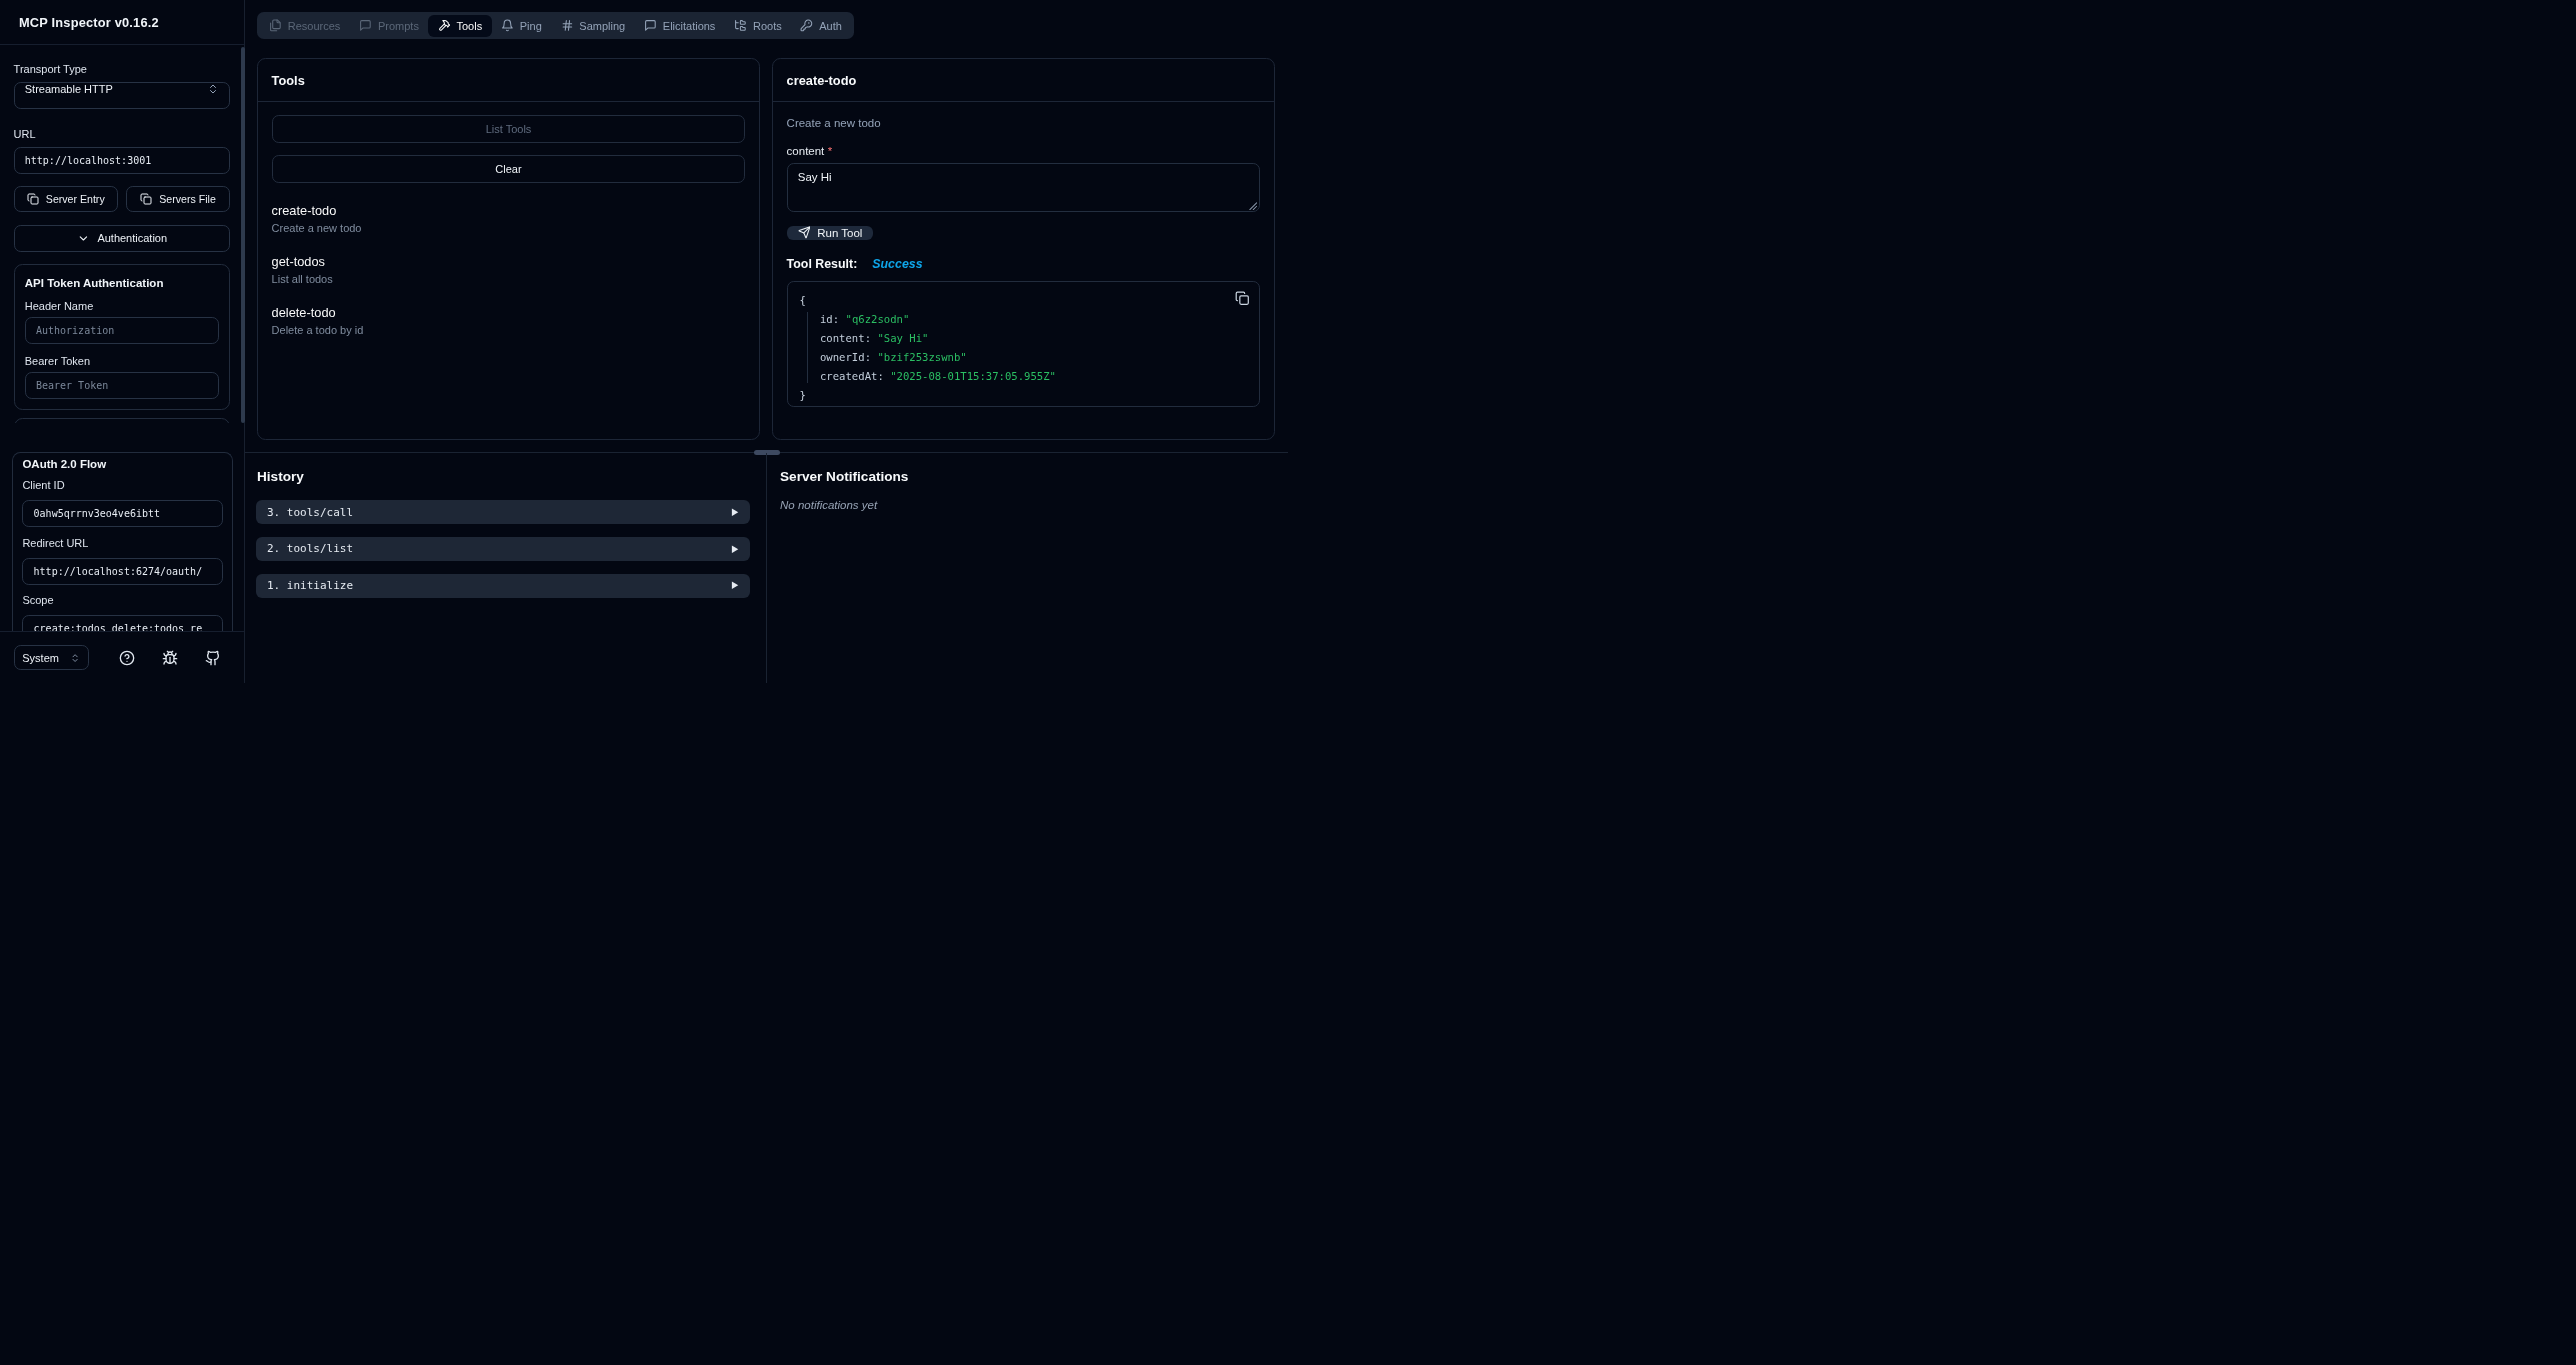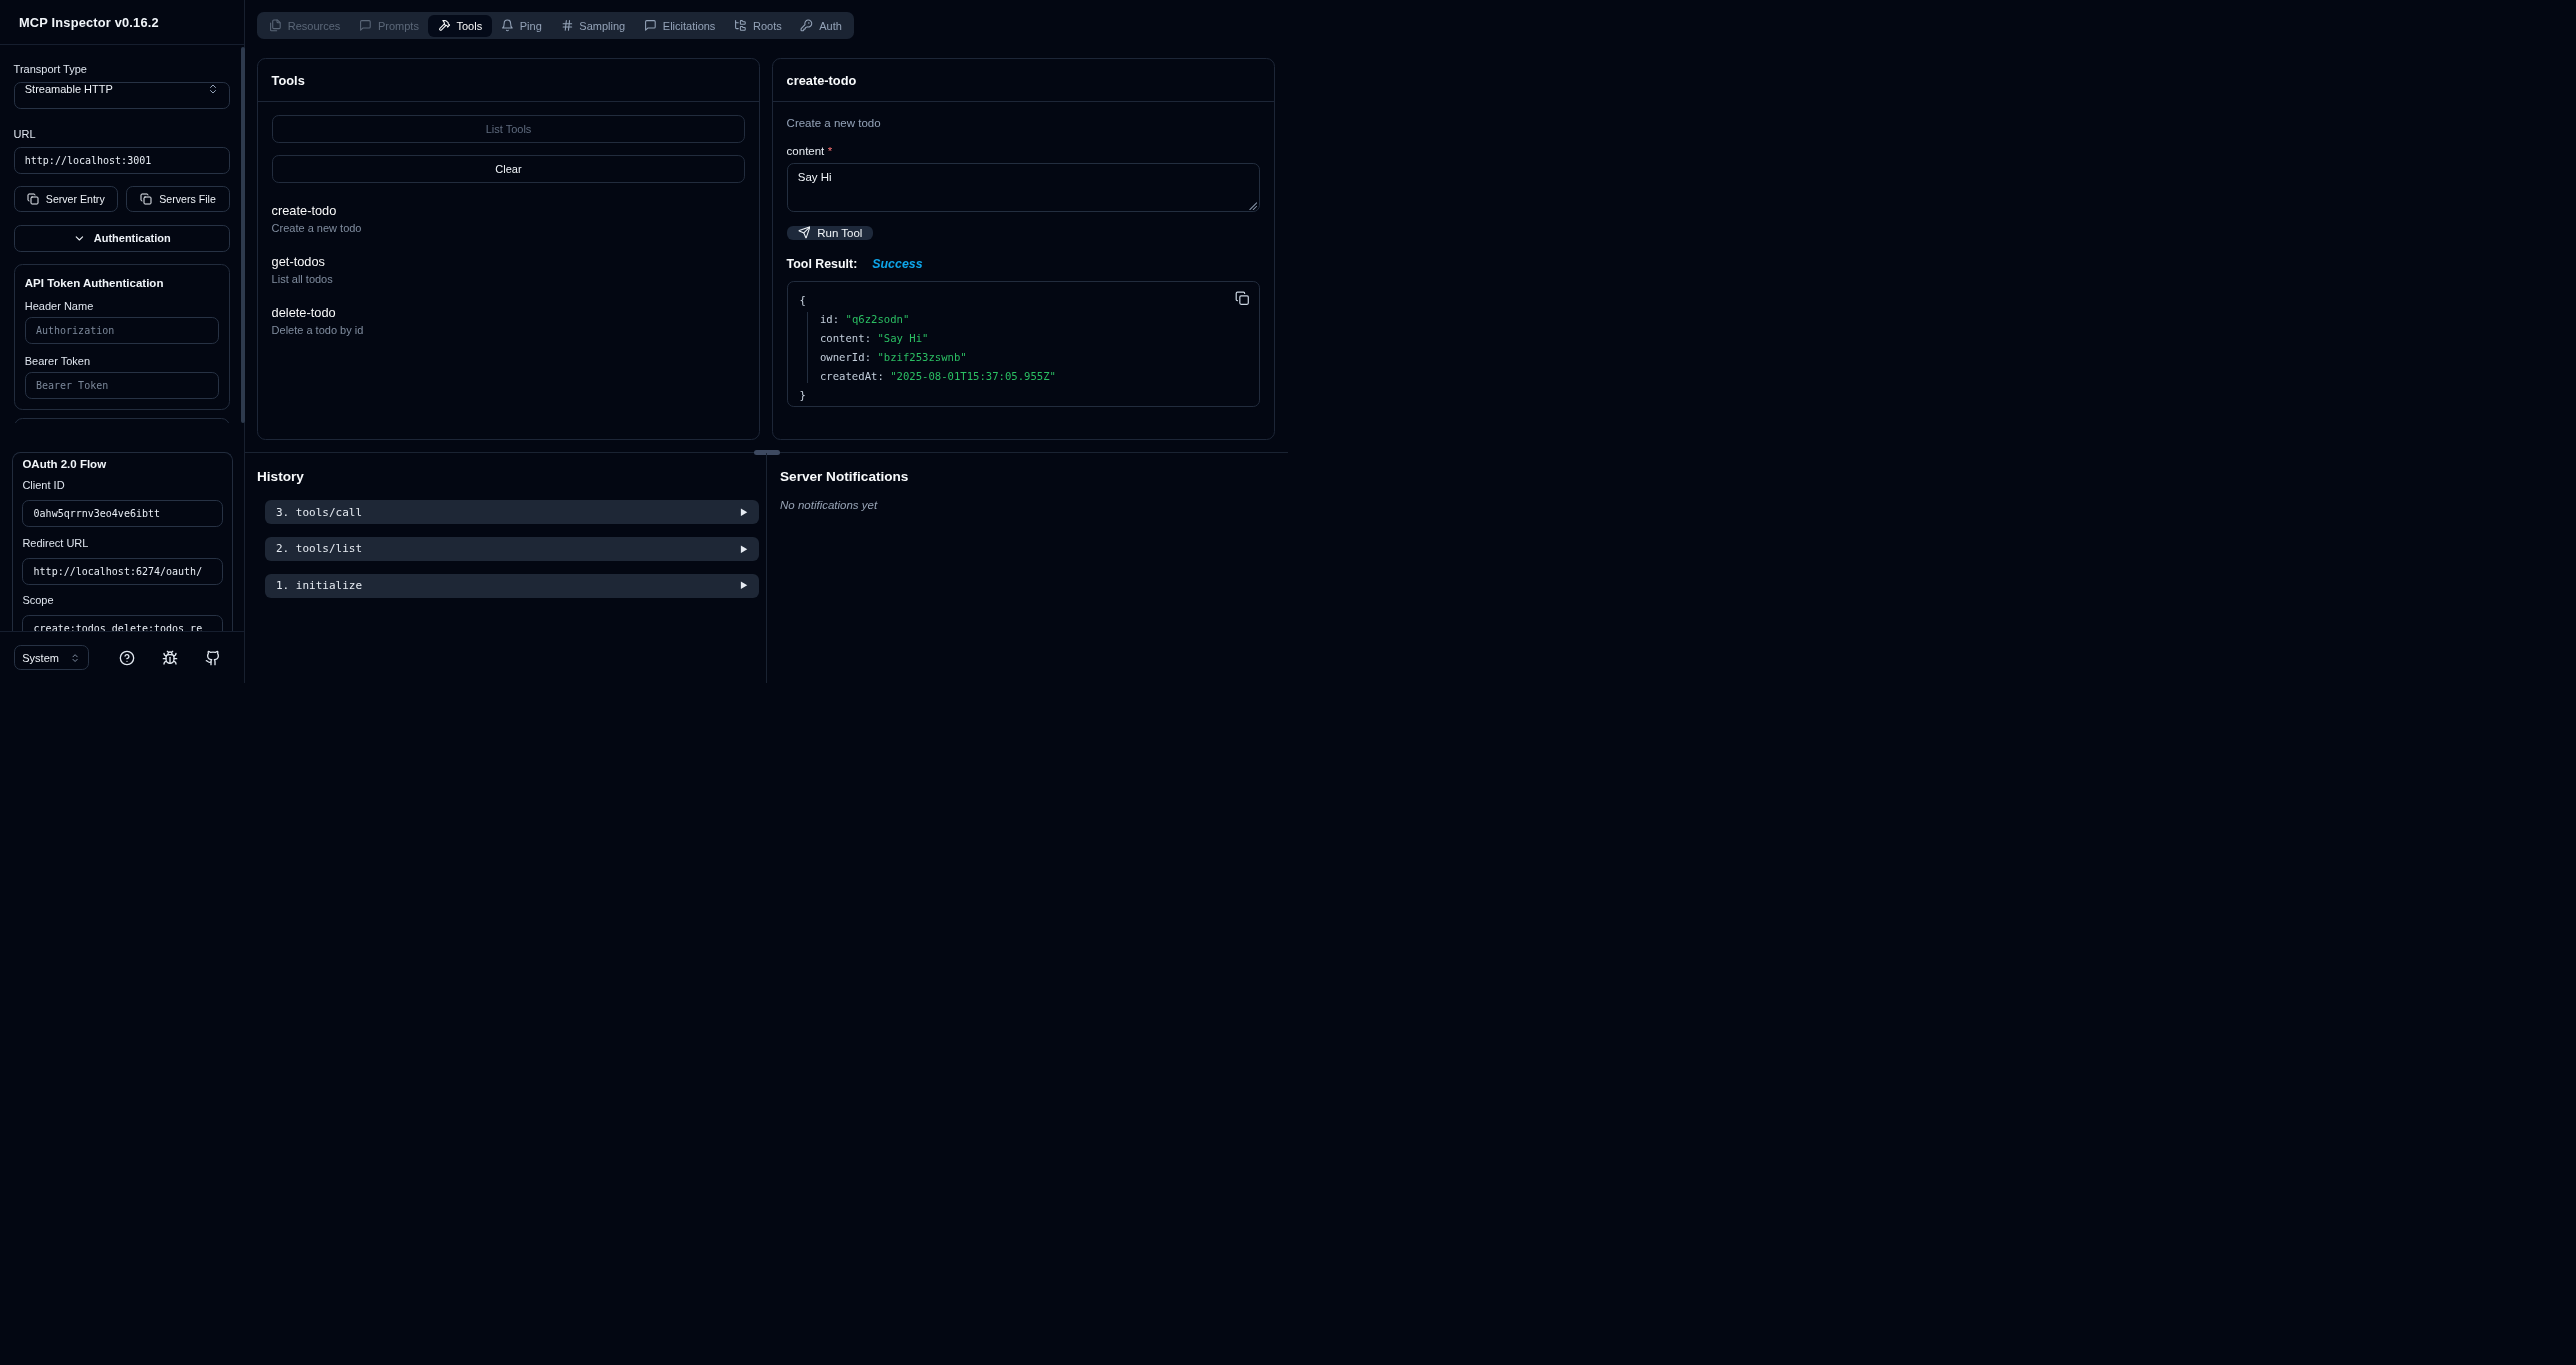--- a/index.html
+++ b/index.html
@@ -14,21 +14,21 @@
   .sb-title { height:45px; border-bottom:0.9px solid #161e2e; display:flex; align-items:center; padding-left:19px; font-size:12.8px; font-weight:700; color:#f1f5f9; letter-spacing:0.2px; }
   .sb-scroll { position:absolute; top:45px; left:0; right:0; height:378px; overflow:hidden; padding:0 13.6px; }
   .sb-label { font-size:11px; color:#dfe5ee; font-weight:500; }
   .mt21{margin-top:18px;} .mt22{margin-top:19px;} .mt8{margin-top:6.8px;} .mt15{margin-top:12.8px;} .mt14{margin-top:12px;} .mt13{margin-top:11px;} .mt11{margin-top:9.4px;} .mt6{margin-top:5.1px;} .mt5{margin-top:9px;}
   .field, .selectbox { width:100%; height:27px; border:0.9px solid #273244; border-radius:6.8px; background:transparent; display:flex; align-items:flex-start; padding:0 10.2px; font-size:11px; color:#eef2f7; }
   .selectbox { justify-content:space-between; cursor:pointer; }
   input.native { width:100%; height:27px; border:0.9px solid #273244; border-radius:6.8px; background:transparent; padding:0 10.2px; font-size:10px; color:#e8edf4; font-family:"DejaVu Sans Mono", monospace; outline:none; }
   input.native::placeholder { color:#7b8799; }
   .btn-row { display:flex; gap:7.7px; }
   .sb-btn { flex:1; height:25.6px; border:0.9px solid #273244; border-radius:6.8px; display:flex; align-items:center; justify-content:center; gap:6.8px; font-size:10.6px; font-weight:500; color:#eef2f7; cursor:pointer; background:transparent; }
-  .auth-pill { width:100%; height:27px; border:0.9px solid #273244; border-radius:6.8px; display:flex; align-items:center; justify-content:center; gap:7.7px; font-size:11px; font-weight:700; color:#eef2f7; cursor:pointer; }
+  .auth-pill { width:100%; height:27px; border:0.9px solid #273244; border-radius:6.8px; display:flex; align-items:center; justify-content:center; gap:7.7px; font-size:11px; font-weight:400; color:#eef2f7; cursor:pointer; }
   .sb-box { border:0.9px solid #222c3d; border-radius:8.5px; padding:12px 10.2px 10.2px 10.2px; }
   .sb-box-title { font-size:11.5px; font-weight:600; color:#f1f5f9; }
   .sb-box-partial { margin-top:7.7px; height:34px; border:0.9px solid #222c3d; border-radius:8.5px; }
   .oauth-box { position:absolute; top:452px; left:12px; width:221px; bottom:52px; border:0.9px solid #222c3d; border-bottom:none; border-radius:8.5px 8.5px 0 0; padding:5.1px 9.4px 0 9.4px; overflow:hidden; }
   .sb-footer { position:absolute; left:0; right:0; bottom:0; height:52px; border-top:0.9px solid #161e2e; }
   .theme-select { position:absolute; left:13.6px; top:12.8px; width:75px; height:25.6px; border:0.9px solid #273244; border-radius:6.8px; display:flex; align-items:center; justify-content:space-between; padding:0 7.7px; font-size:11px; color:#eef2f7; cursor:pointer; }
   .footer-icons { position:absolute; left:119px; top:18px; display:flex; gap:27px; color:#e2e8f0; }
   .footer-icons .icon { cursor:pointer; }
   .sb-thumb { position:absolute; left:241px; top:47px; width:4.3px; height:376px; background:#2e3a4d; border-radius:2.6px; }
 
@@ -66,21 +66,21 @@
   .json-entries::before { content:""; position:absolute; left:7.7px; top:2.6px; bottom:2.6px; width:0.9px; background:#232e3f; }
   .jkey { color:#c3cedb; }
   .jval { color:#2bbf63; }
   .copy-btn { position:absolute; right:10.2px; top:8.5px; color:#cbd5e1; cursor:pointer; background:none; border:none; }
 
   .hsplit-line { position:absolute; left:0; right:0; top:452px; height:0.9px; background:#1a2332; }
   .hsplit-handle { position:absolute; left:509px; top:450px; width:25.6px; height:5.1px; border-radius:2.6px; background:#3d4960; cursor:row-resize; }
   .vsplit { position:absolute; left:521px; top:453px; bottom:0; width:0.9px; background:#1a2332; }
 
   .history-title { position:absolute; left:12px; top:469px; font-size:13.6px; font-weight:700; color:#f8fafc; }
-  .history-rows { position:absolute; left:20px; top:500px; width:494px; }
+  .history-rows { position:absolute; left:11px; top:500px; width:494px; }
   .h-row { height:24px; background:#1e2736; border-radius:6px; margin-bottom:12.8px; display:flex; align-items:center; justify-content:space-between; padding:0 11px; font-family:"DejaVu Sans Mono", monospace; font-size:11px; color:#e6ebf2; cursor:pointer; }
   .h-arrow { color:#e6ebf2; }
 
   .notif-title { position:absolute; left:535px; top:469px; font-size:13.6px; font-weight:700; color:#f8fafc; }
   .notif-empty { position:absolute; left:535px; top:499px; font-size:11.5px; font-style:italic; color:#97a3b5; }
 </style>
 </head>
 <body>
 
 <aside class="sidebar">

